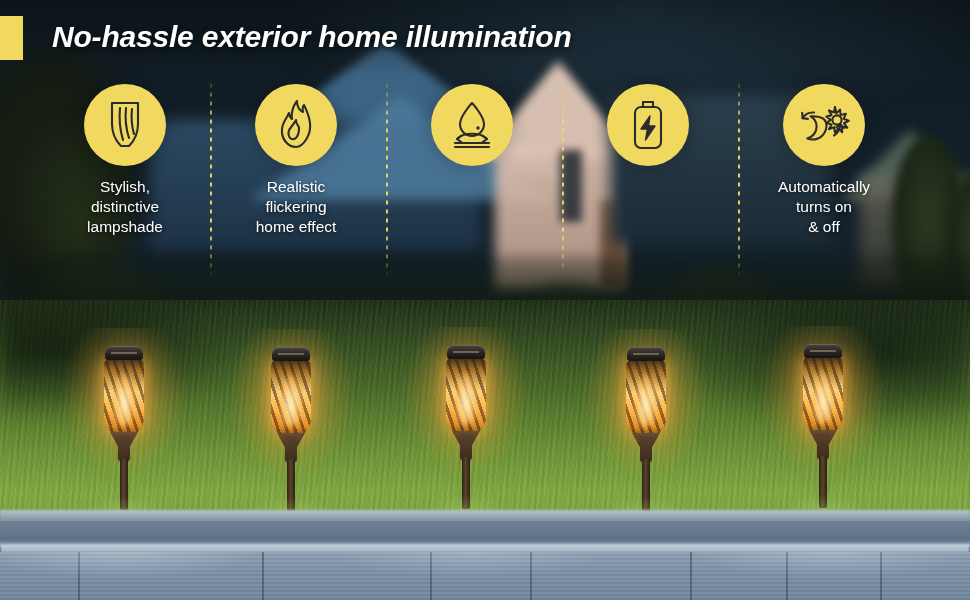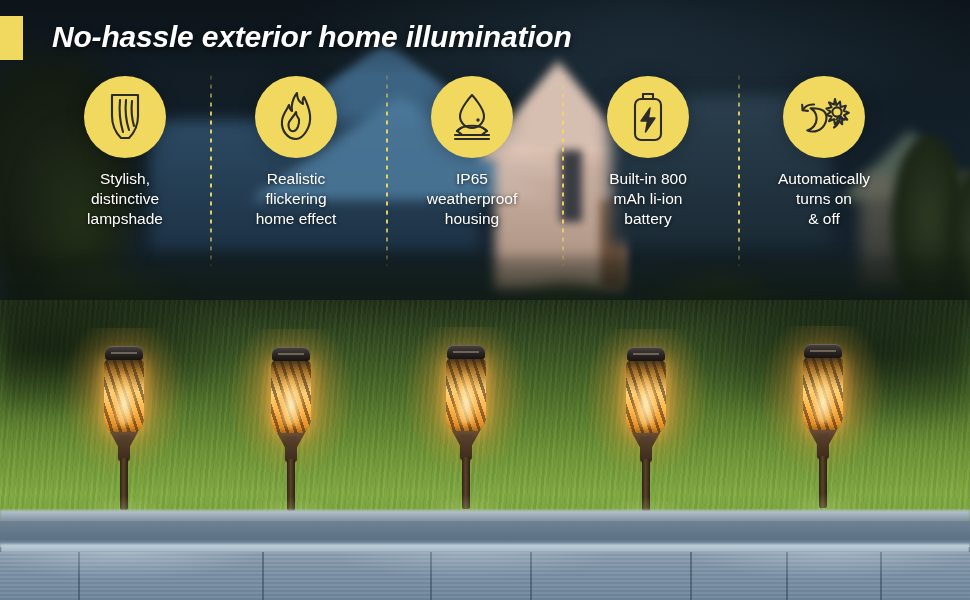--- a/index.html
+++ b/index.html
@@ -257,21 +257,21 @@
     font-size:30px;
     font-weight:bold;
     letter-spacing:-.2px;
     text-shadow: 0 2px 6px rgba(0,0,0,.6);
     white-space:nowrap;
     font-style:italic;
   }
 
   
   .features {
-    position:absolute; left:0; top:76px; width:930px; height:180px;
+    position:absolute; left:0; top:84px; width:930px; height:180px;
   }
   .feature {
     position:absolute; top:0; width:170px;
     display:flex; flex-direction:column; align-items:center;
   }
   .circle {
     width:82px; height:82px; border-radius:50%;
     background:#f0d95e;
     display:flex; align-items:center; justify-content:center;
     box-shadow: 0 0 18px rgba(0,0,0,.25);
@@ -465,38 +465,32 @@
             <path d="M26 4 C26 4 38 17 38 25 C38 31.6 32.6 37 26 37 C19.4 37 14 31.6 14 25 C14 17 26 4 26 4 Z"></path>
             <circle cx="32" cy="29" r="1.7" fill="#2b2b2b" stroke="none"></circle>
             <path d="M11 40 C17 33 35 33 41 40"></path>
             <path d="M11 40 L15.5 36.6 M11 40 L15.6 43.4"></path>
             <path d="M41 40 L36.4 36.6 M41 40 L36.4 43.4"></path>
             <path d="M9 44 H43"></path>
             <path d="M9 48 H43"></path>
           </svg>
         </span>
       </div>
-      <div class="flabel">IP65
-weatherproof
-housing</div>
     </div>
 
     <div class="feature" style="left:563px;">
       <div class="circle">
         <span>
           <svg width="42" height="54" viewBox="0 0 42 54" fill="none" stroke="#2b2b2b" stroke-width="2.1" stroke-linecap="round" stroke-linejoin="round">
             <path d="M16 4 H26 V9 H16 Z"></path>
             <rect x="8" y="9" width="26" height="41" rx="6"></rect>
             <path d="M23 18 L14 31 H20.5 L18.5 42 L28 28 H21.5 Z" fill="#2b2b2b" stroke="#2b2b2b" stroke-width="1.4" stroke-linejoin="round"></path>
           </svg>
         </span>
       </div>
-      <div class="flabel">Built-in 800
-mAh li-ion
-battery</div>
     </div>
 
     <div class="feature" style="left:739px;">
       <div class="circle">
         <span>
           <svg width="54" height="52" viewBox="0 0 54 52" fill="none" stroke="#2b2b2b" stroke-width="2.1" stroke-linecap="round" stroke-linejoin="round">
             <path d="M38 8 L37 13.5 L32 11.4 L34.6 16.2 L29.4 17.6 L33.8 20.8 L29.4 24 L34.6 25.4 L32 30.2 L37 28.1 L38 33.6 L41.4 29.3 L45.2 33.2 L45 27.8 L50.3 28.6 L47 24.3 L51.8 21.8 L46.7 19.8 L48.8 14.8 L43.6 16 L43 10.6 L39.4 14.4 Z"></path>
             <circle cx="40" cy="21" r="4.6"></circle>
             <path d="M29.5 26.5 C29.5 34.2 23.2 40.5 15.5 40.5 C13.6 40.5 11.8 40.1 10.2 39.4 C15.6 38.2 19.6 33.4 19.6 27.7 C19.6 23.3 17.2 19.4 13.6 17.4 C14.2 17.3 14.9 17.2 15.5 17.2 C23.2 17.2 29.5 18.8 29.5 26.5 Z"></path>
             <path d="M17 13.5 C12.5 13.1 8 15.2 5.6 19.2"></path>

